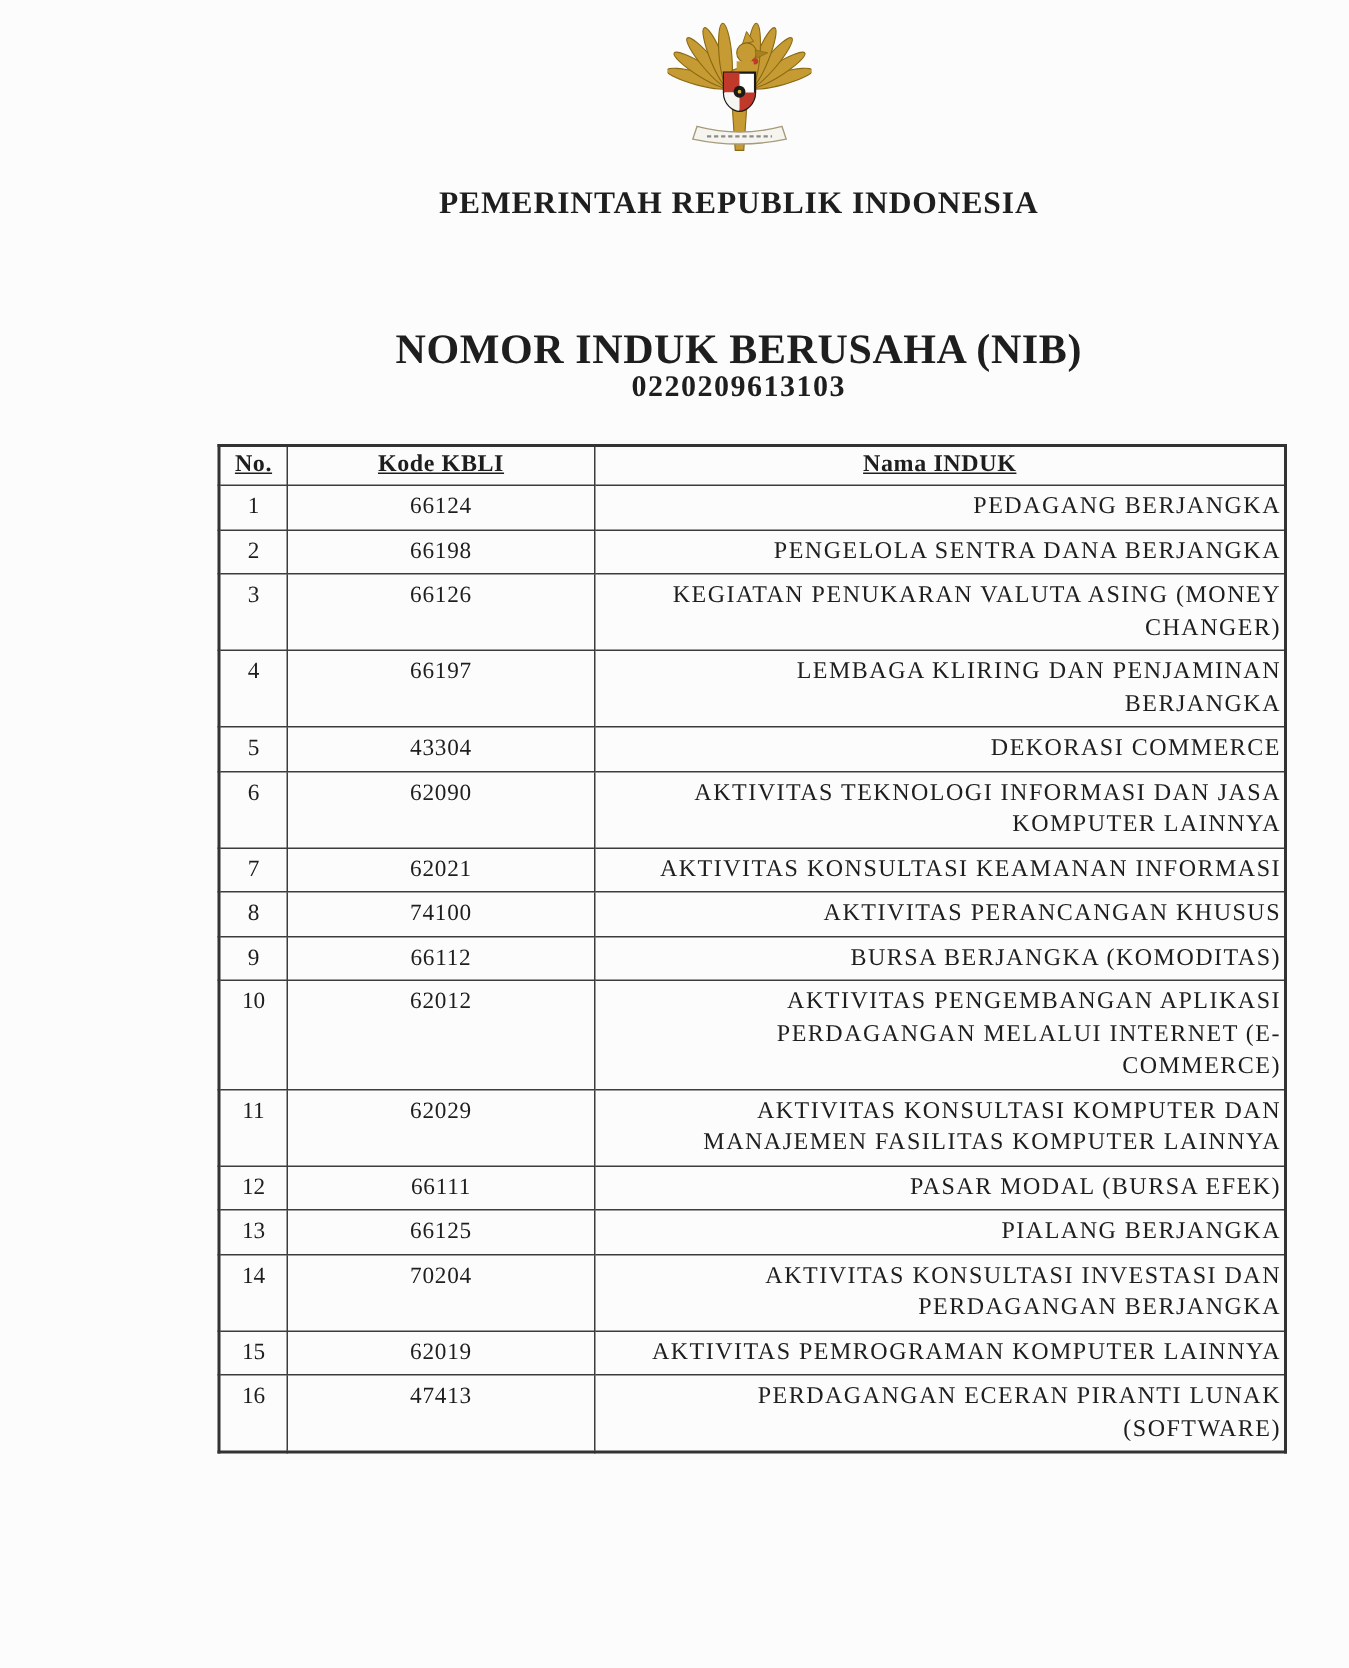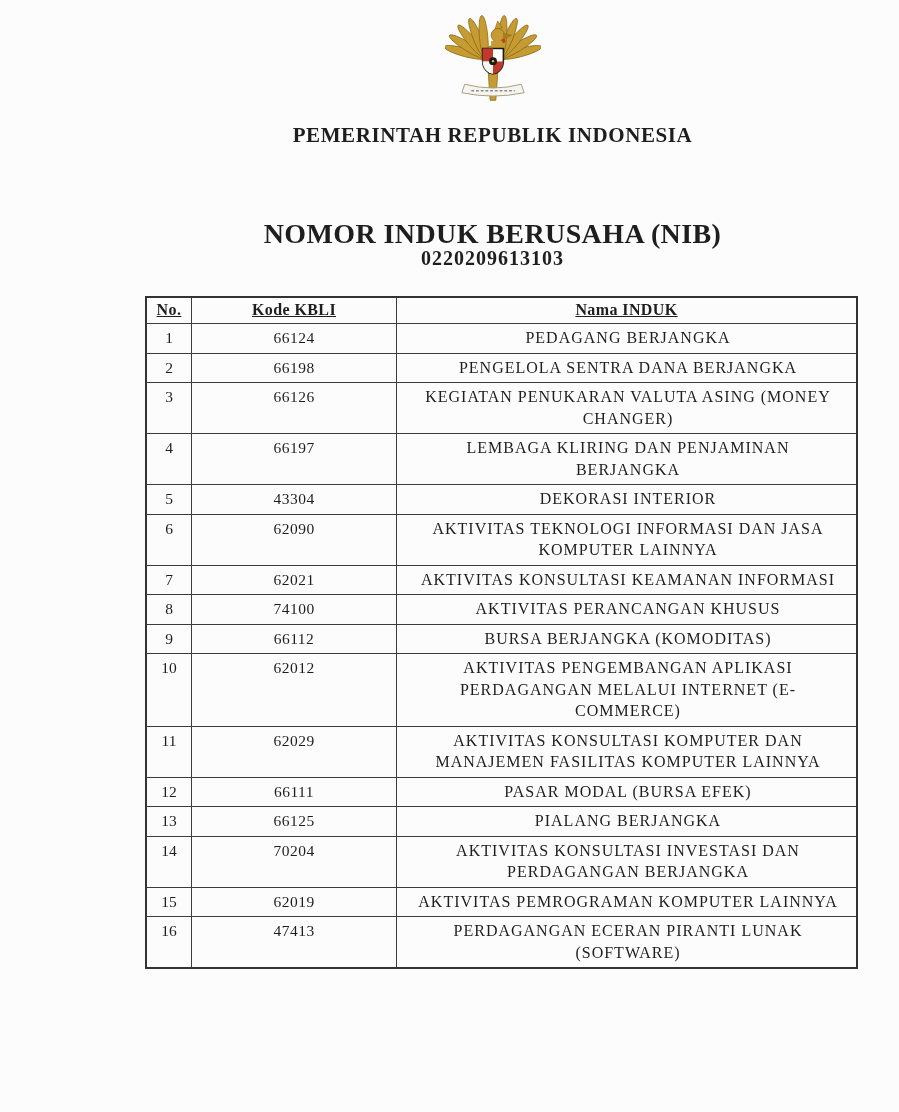--- a/index.html
+++ b/index.html
@@ -75,21 +75,21 @@
     font-size: 15.5px;
     padding: 3px 2px;
   }
   td.cell-kode {
     text-align: center;
     font-size: 15.5px;
     padding: 3px 2px;
     letter-spacing: 0.5px;
   }
   td.cell-nama {
-    text-align: center;
+    text-align: right;
     padding: 3px 2px 4px 5px;
   }
   .nama-line {
     font-size: 16px;
     line-height: 21.5px;
     letter-spacing: 1px;
     white-space: nowrap;
   }
   .no-line, .kode-line { line-height: 21.5px; }
   tr.last-row td { height: 72px; }
@@ -210,21 +210,21 @@
             </td>
           </tr>
           <tr>
             <td class="cell-no">
               <div class="no-line">5</div>
             </td>
             <td class="cell-kode">
               <div class="kode-line">43304</div>
             </td>
             <td class="cell-nama">
-              <div class="nama-line">DEKORASI INTERIOR</div>
+              <div class="nama-line">DEKORASI COMMERCE</div>
             </td>
           </tr>
           <tr>
             <td class="cell-no">
               <div class="no-line">6</div>
             </td>
             <td class="cell-kode">
               <div class="kode-line">62090</div>
             </td>
             <td class="cell-nama">

